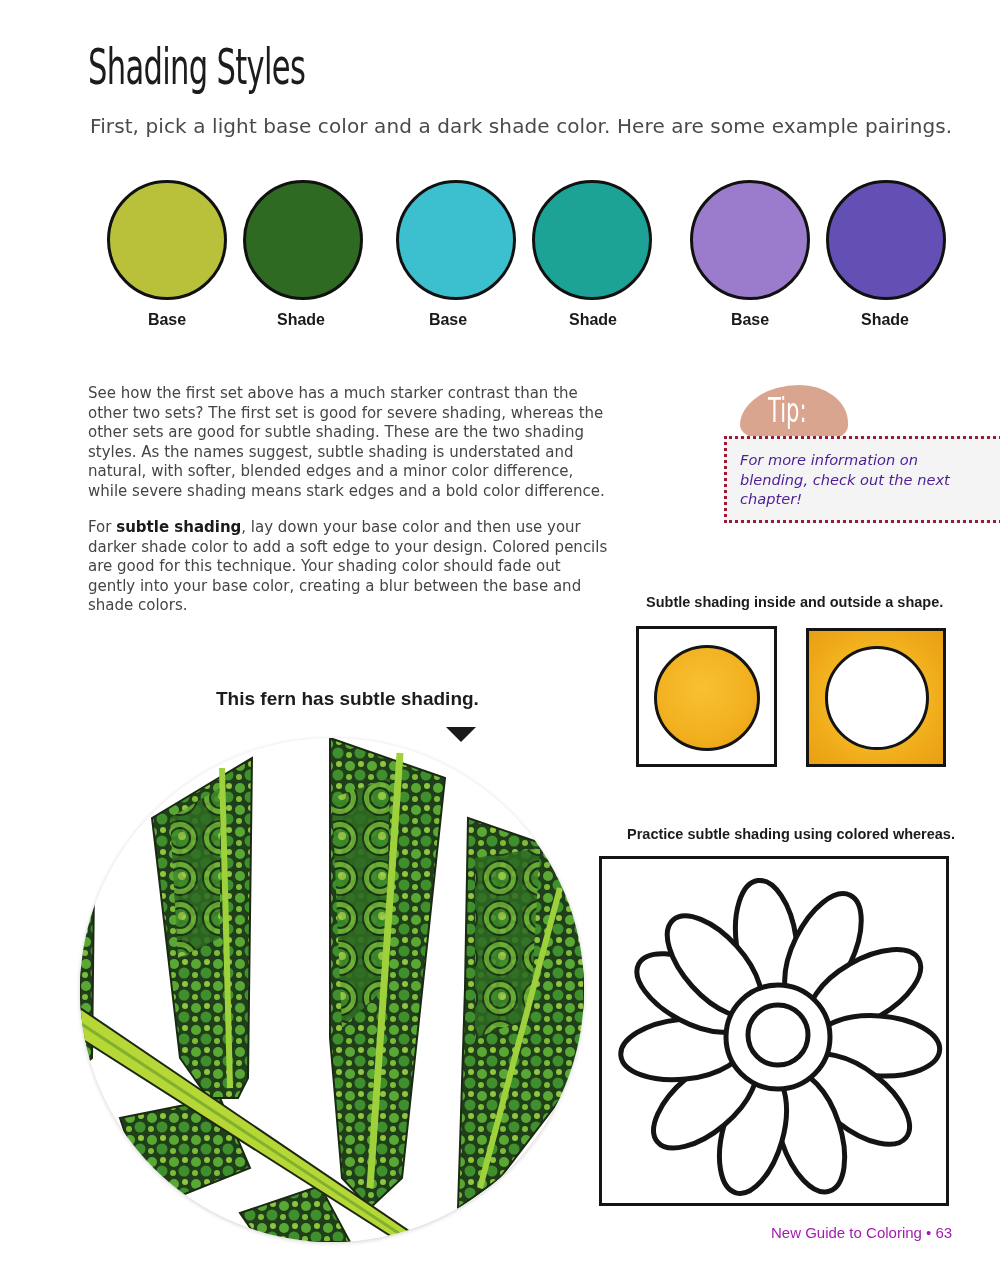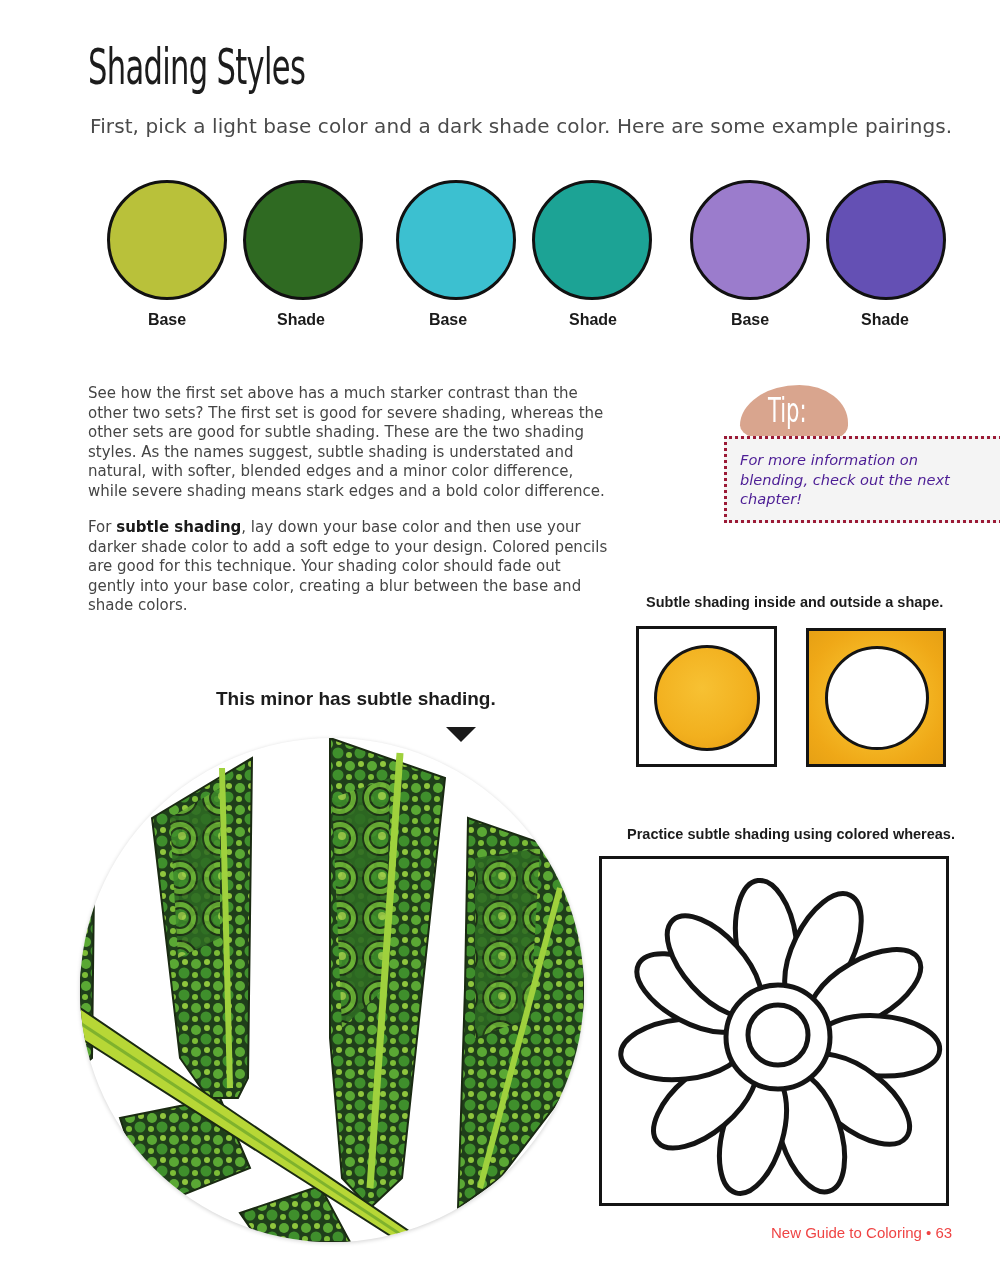--- a/index.html
+++ b/index.html
@@ -23,21 +23,21 @@
   .caption { font-family: "Liberation Sans", sans-serif; font-weight: bold; color: #1c1c1c; white-space: nowrap; }
 
   .sq { position: absolute; box-sizing: border-box; border: 3px solid #141414; }
   .sun-circle { position: absolute; border-radius: 50%; border: 3px solid #141414; box-sizing: border-box; }
 
   .fern-circle { left: 80px; top: 738px; width: 504px; height: 504px; border-radius: 50%; overflow: hidden; box-shadow: 0 1px 4px rgba(0,0,0,0.18); background: #fff; }
   .arrow { left: 446px; top: 727px; width: 0; height: 0; border-left: 15px solid transparent; border-right: 15px solid transparent; border-top: 15px solid #1a1a1a; }
 
   .flower-box { left: 599px; top: 856px; width: 350px; height: 350px; }
 
-  .footer { left: 771px; top: 1224px; font-family: "Liberation Sans", sans-serif; font-size: 15px; color: #ef4444; white-space: nowrap; }
+  .footer { left: 771px; top: 1224px; font-family: "Liberation Sans", sans-serif; font-size: 15px; color: #a21caf; white-space: nowrap; }
 </style>
 </head>
 <body>
 
 <div class="abs page-title">Shading Styles</div>
 <div class="abs intro">First, pick a light base color and a dark shade color. Here are some example pairings.</div>
 
 <div>
   <div class="swatch" style="left: 107px; top: 180px; background: rgb(185, 193, 58);"></div>
   <div class="swatch-label" style="left:107px;top:311px;">Base</div>
@@ -69,21 +69,21 @@
 <div class="abs caption" style="left:646px;top:594px;font-size:14.5px;">Subtle shading inside and outside a shape.</div>
 
 <div class="sq" style="left:636px;top:626px;width:141px;height:141px;background:#fff;">
   <div class="sun-circle" style="left:15px;top:16px;width:106px;height:106px;background:radial-gradient(circle at 45% 40%, #f7c133 0%, #f2b01e 60%, #e49a12 100%);"></div>
 </div>
 
 <div class="sq" style="left:806px;top:628px;width:140px;height:139px;background:radial-gradient(circle at 50% 50%, #f7c02c 30%, #efa817 75%, #e6a014 100%);">
   <div class="sun-circle" style="left:16px;top:15px;width:104px;height:104px;background:#fff;"></div>
 </div>
 
-<div class="abs caption" style="left:216px;top:688px;font-size:19px;">This minor has subtle shading.</div>
+<div class="abs caption" style="left:216px;top:688px;font-size:19px;">This fern has subtle shading.</div>
 <div class="abs arrow"></div>
 
 <div class="abs fern-circle">
   <svg width="504" height="504" viewBox="0 0 504 504">
     <defs>
       <pattern id="dots" width="22" height="22" patternUnits="userSpaceOnUse">
         <rect width="22" height="22" fill="#1f3f1a"></rect>
         <circle cx="6" cy="6" r="5" fill="#5aa834"></circle>
         <circle cx="16" cy="15" r="5.5" fill="#3f8f2c"></circle>
         <circle cx="17" cy="4" r="3" fill="#8fc63d"></circle>

